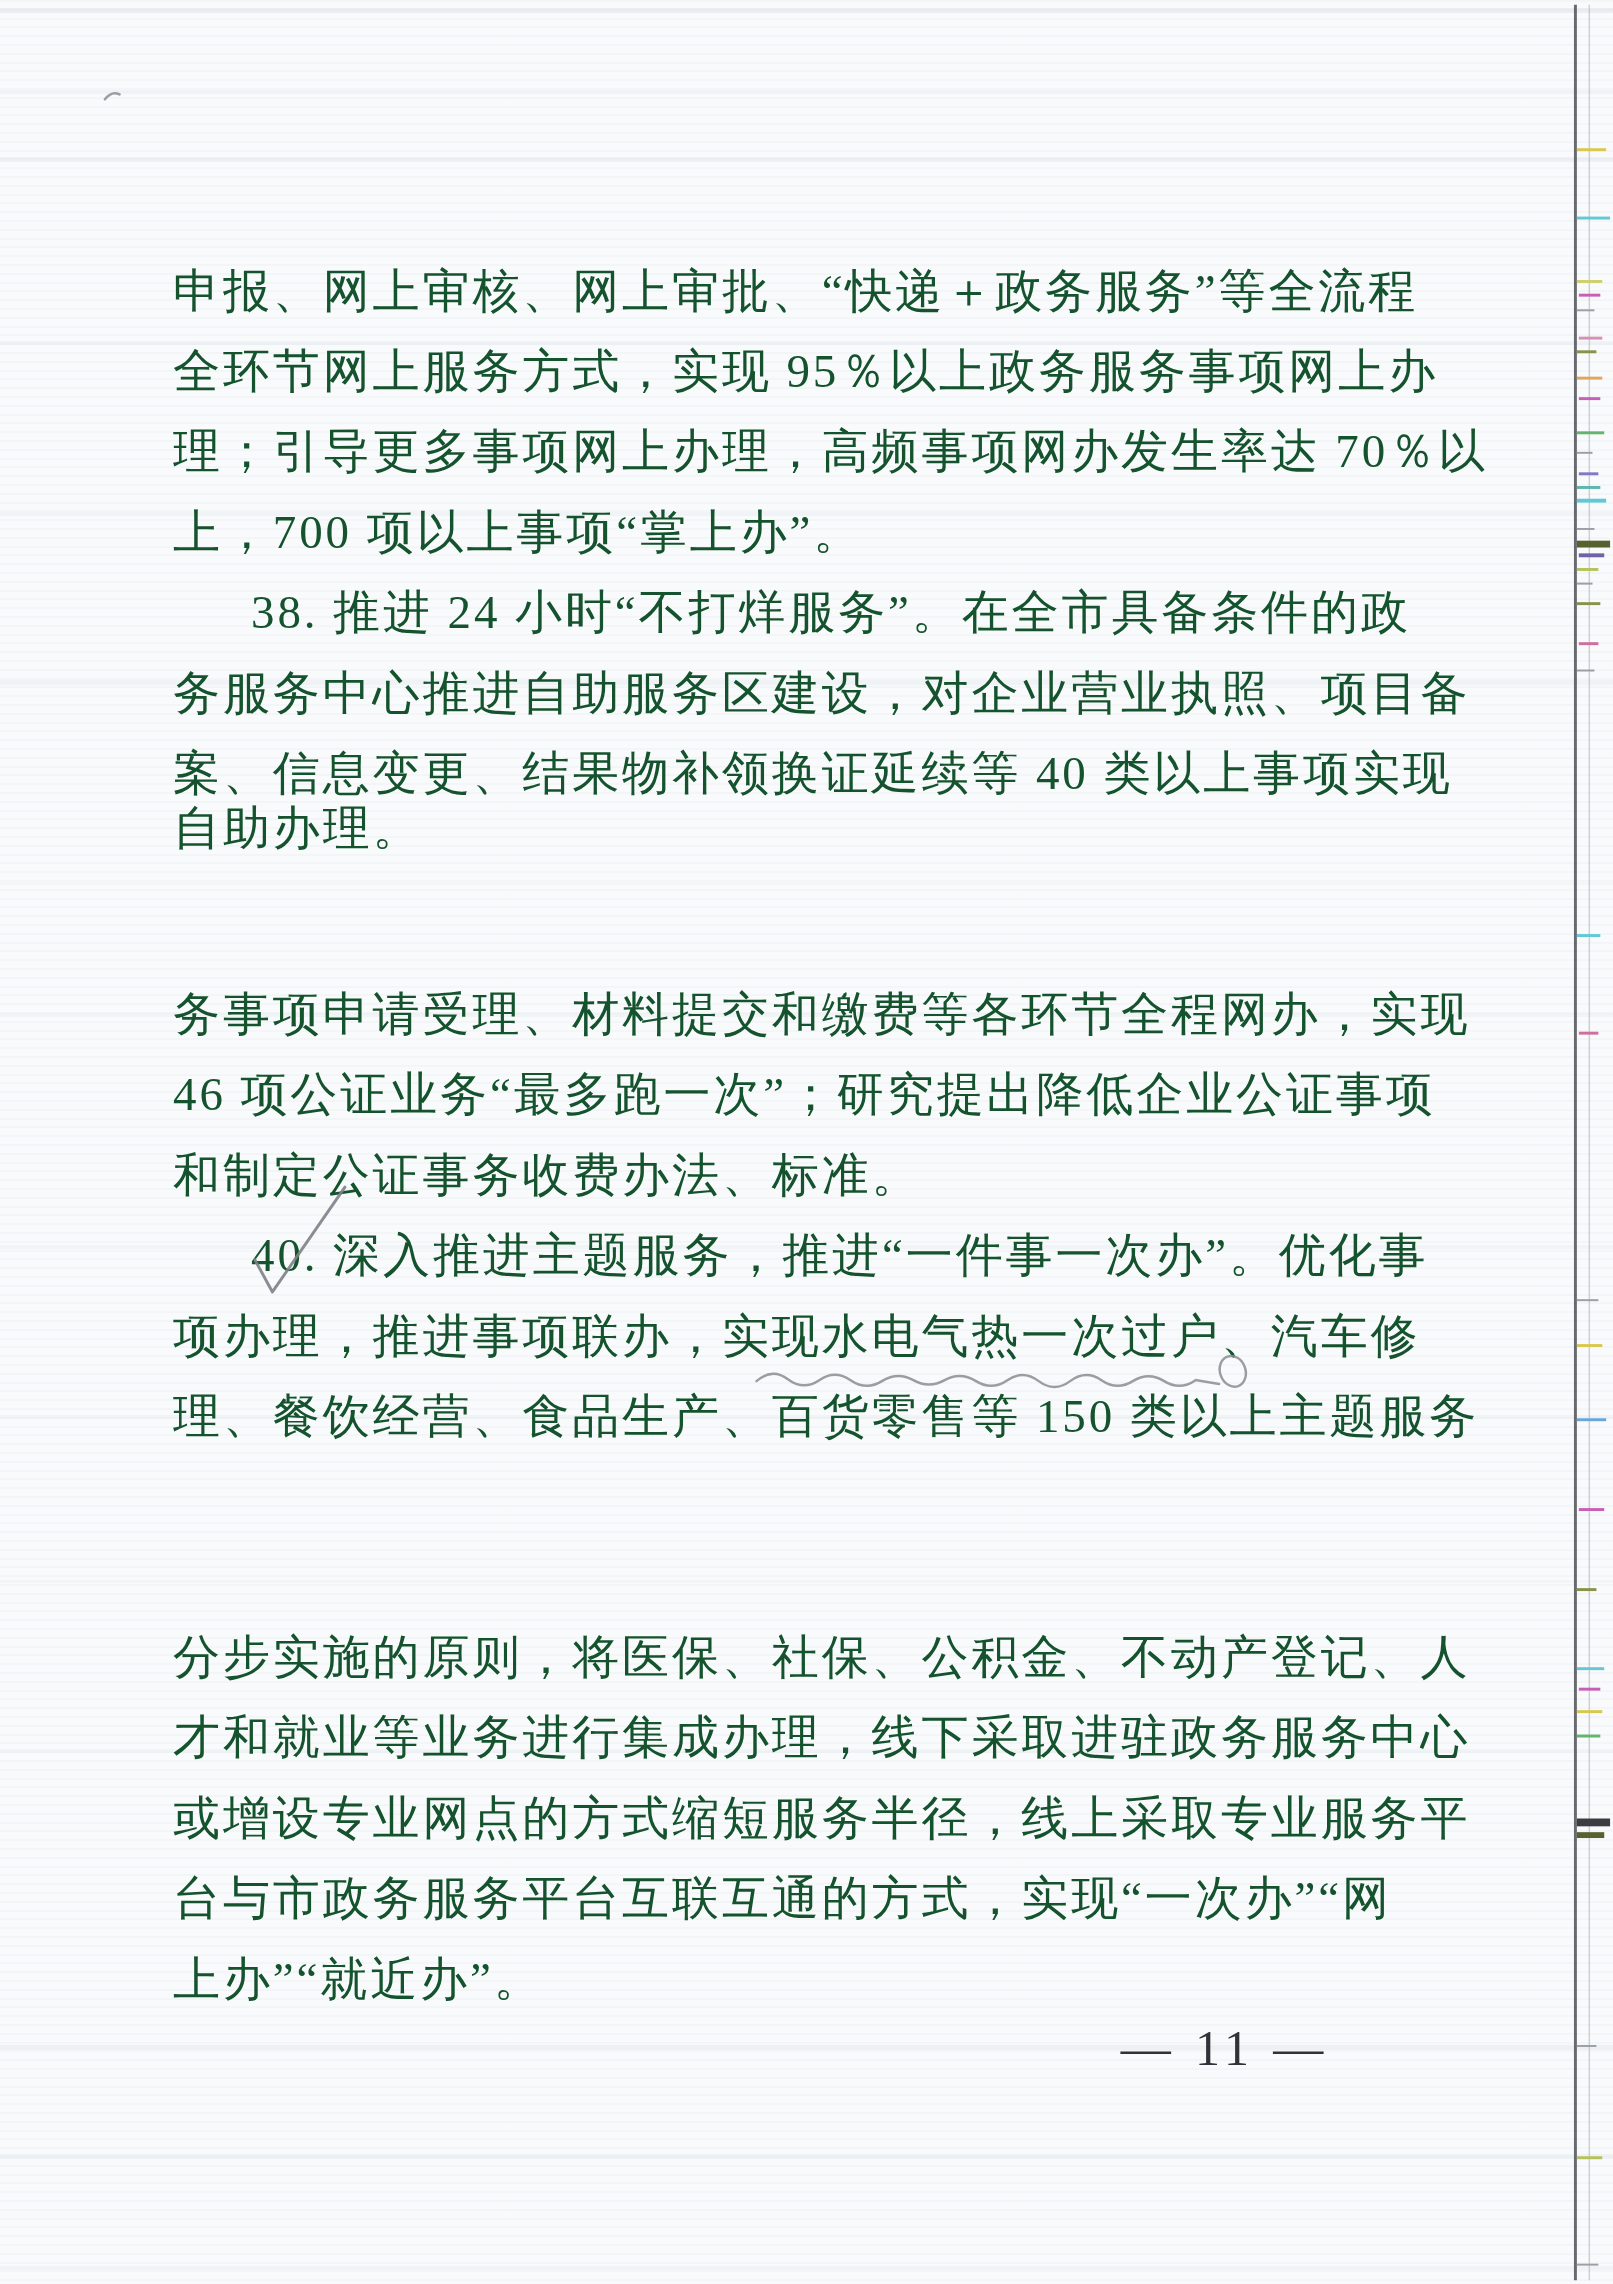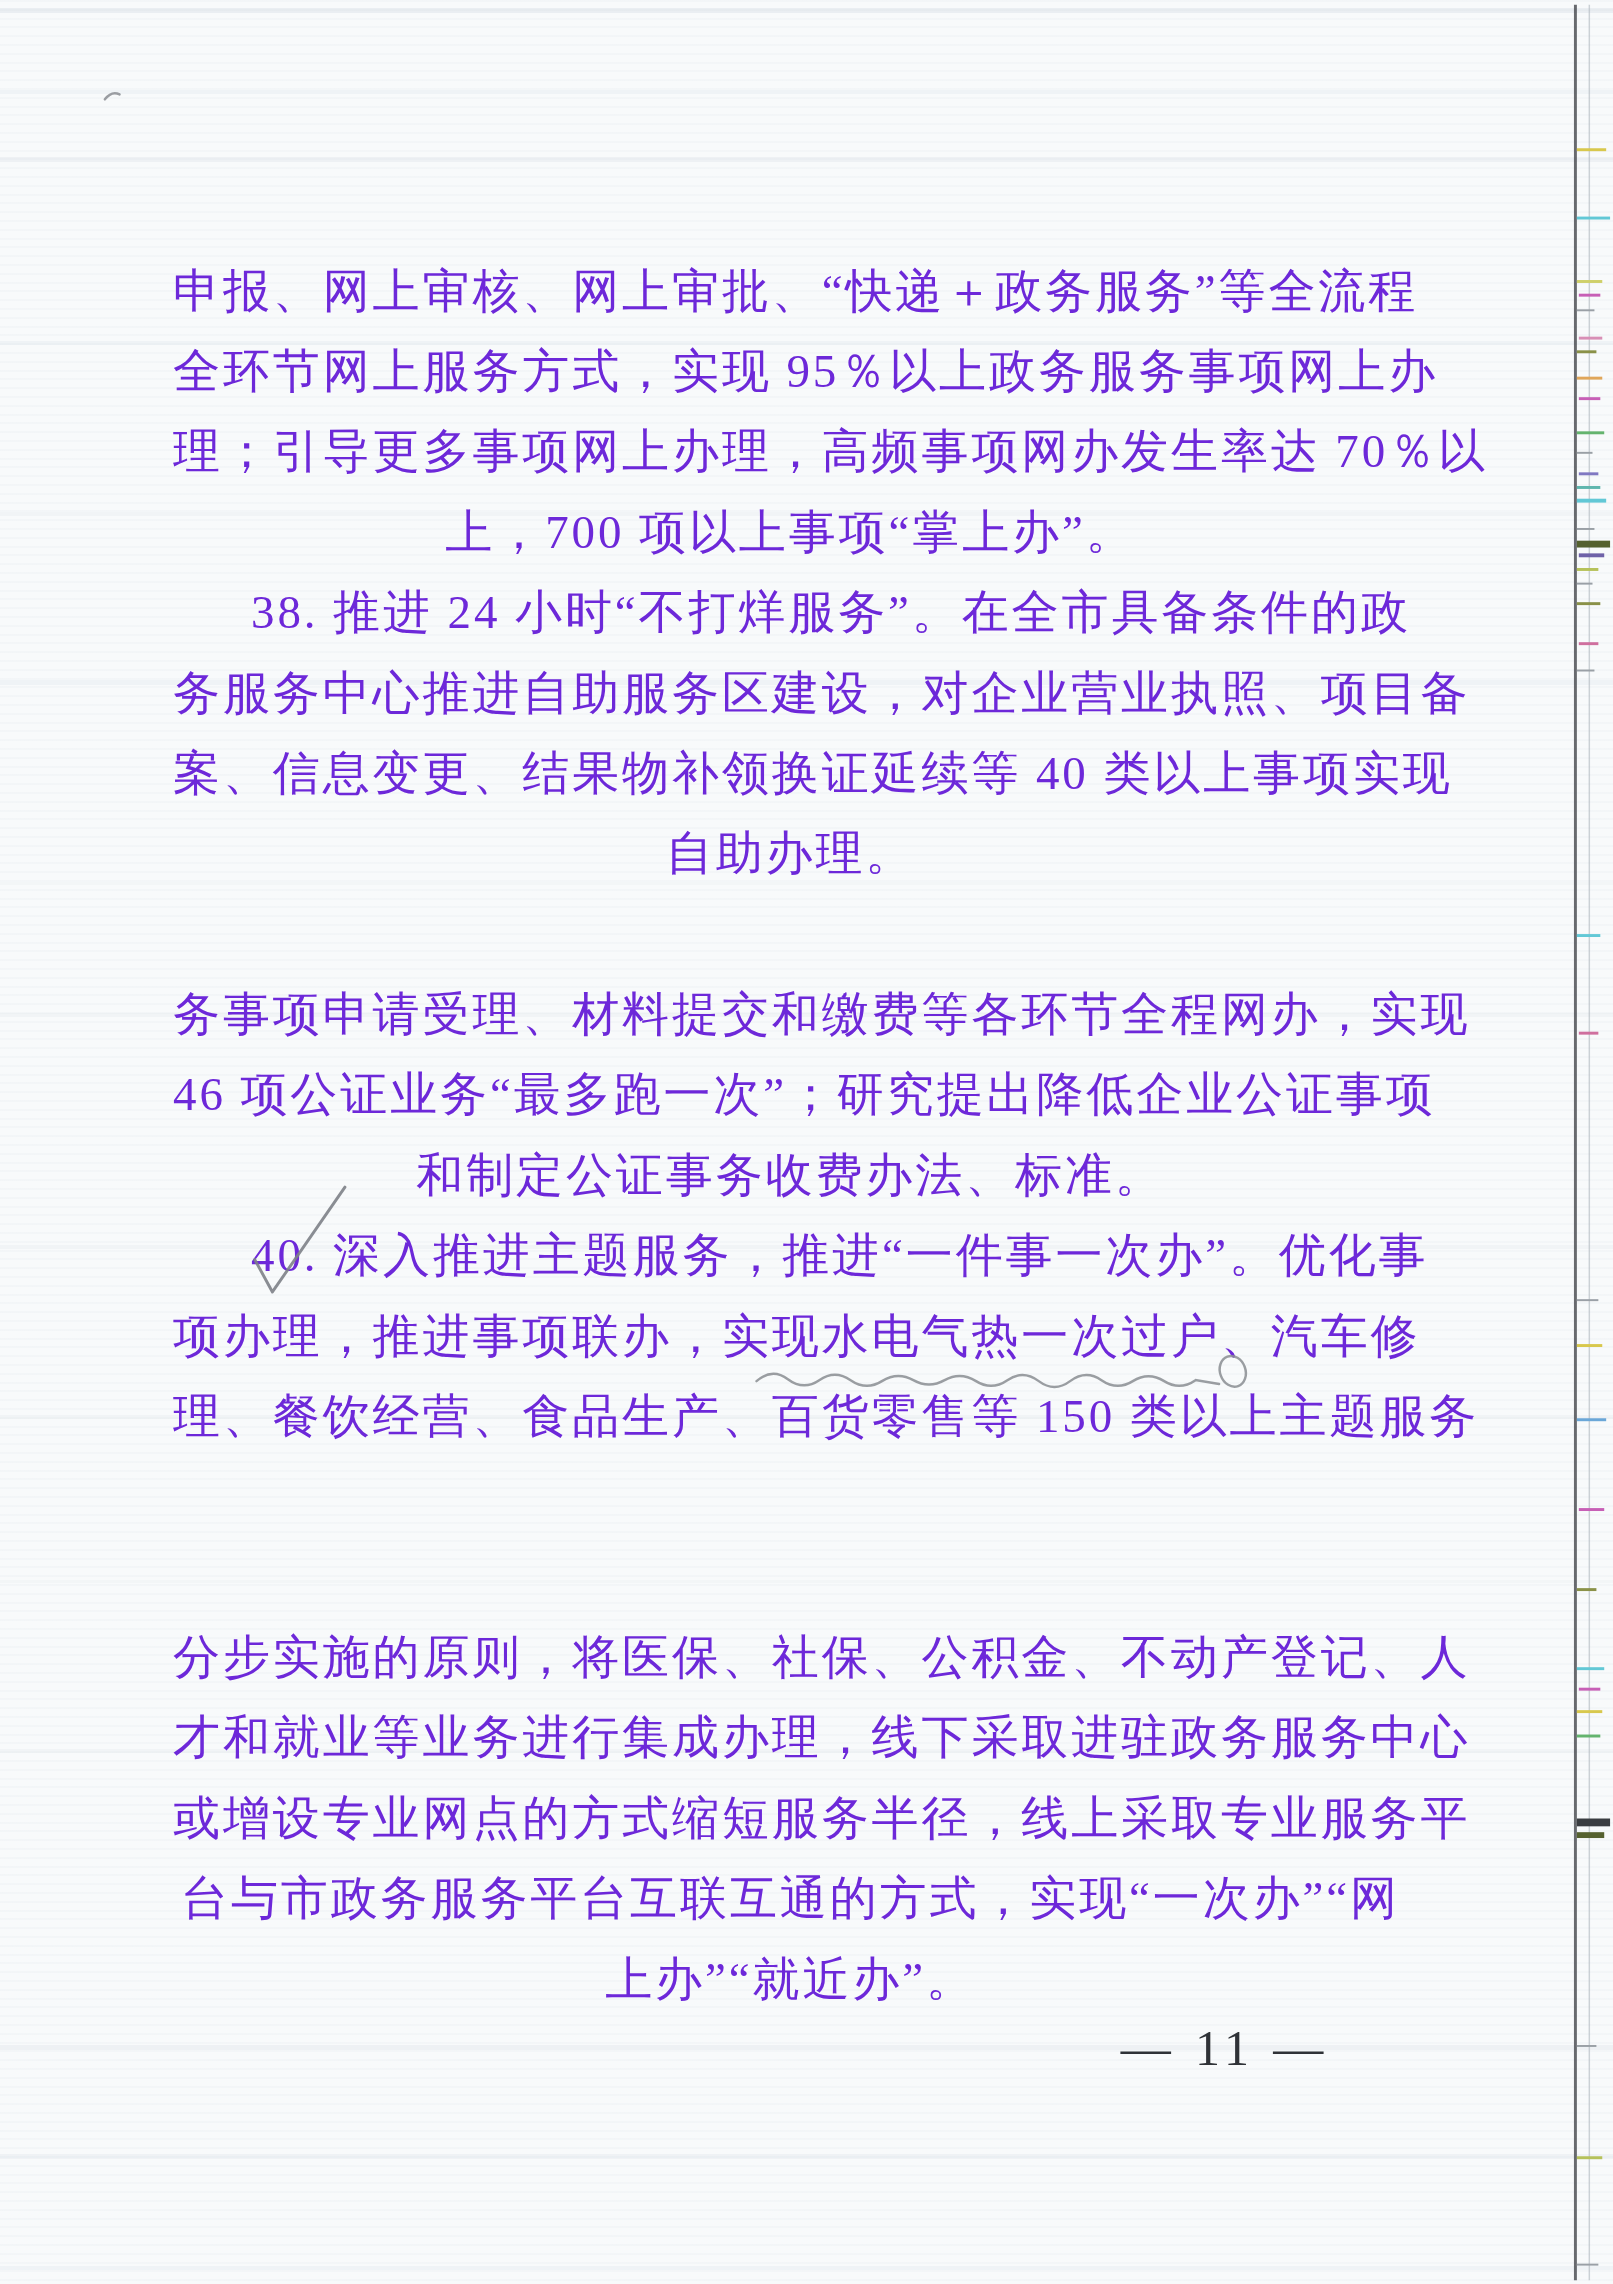--- a/index.html
+++ b/index.html
@@ -16,22 +16,22 @@
   .texture{
     position:absolute;inset:0;pointer-events:none;
     background:repeating-linear-gradient(180deg,
       rgba(176,190,204,0.07) 0 2px, rgba(255,255,255,0) 2px 8.8px);
   }
   .hstreak{
     position:absolute;left:0;width:1613px;background:#b9c6d2;pointer-events:none;
   }
   .line{
     position:absolute;left:173px;width:1235px;height:61px;line-height:61px;
-    font-size:47px;letter-spacing:2.9px;color:#6d28d9;white-space:nowrap;
-    text-align:center;
+    font-size:47px;letter-spacing:2.9px;color:#14532d;white-space:nowrap;
+    text-align:left;
   }
   .indent{text-indent:78px;}
   .pagenum{
     position:absolute;top:2021px;left:1117px;width:216px;height:55px;
     line-height:55px;text-align:center;font-size:50px;letter-spacing:5.9px;
     color:#2f3237;
   }
   .overlay{position:absolute;inset:0;pointer-events:none;}
   .edge-noise{position:absolute;top:0;left:1572px;width:41px;height:2285px;pointer-events:none;}
 </style>
@@ -58,21 +58,21 @@
   <div class="hstreak" style="top:2154px;height:4.9px;opacity:.14"></div>
   <div class="hstreak" style="top:2266px;height:3.9px;opacity:.12"></div>
 
   <div class="line" style="top:261px">申报、网上审核、网上审批、“快递＋政务服务”等全流程</div>
   <div class="line" style="top:341px">全环节网上服务方式，实现 95％以上政务服务事项网上办</div>
   <div class="line" style="top:421px">理；引导更多事项网上办理，高频事项网办发生率达 70％以</div>
   <div class="line" style="top:502px">上，700 项以上事项“掌上办”。</div>
   <div class="line indent" style="top:582px">38. 推进 24 小时“不打烊服务”。在全市具备条件的政</div>
   <div class="line" style="top:663px">务服务中心推进自助服务区建设，对企业营业执照、项目备</div>
   <div class="line" style="top:743px">案、信息变更、结果物补领换证延续等 40 类以上事项实现</div>
-  <div class="line" style="top:823px">自助办理。</div>
+  <div class="line" style="top:798px">自助办理。</div>
   <div class="line" style="top:984px">务事项申请受理、材料提交和缴费等各环节全程网办，实现</div>
   <div class="line" style="top:1064px">46 项公证业务“最多跑一次”；研究提出降低企业公证事项</div>
   <div class="line" style="top:1145px">和制定公证事务收费办法、标准。</div>
   <div class="line indent" style="top:1225px">40. 深入推进主题服务，推进“一件事一次办”。优化事</div>
   <div class="line" style="top:1306px">项办理，推进事项联办，实现水电气热一次过户、汽车修</div>
   <div class="line" style="top:1386px">理、餐饮经营、食品生产、百货零售等 150 类以上主题服务</div>
   <div class="line" style="top:1627px">分步实施的原则，将医保、社保、公积金、不动产登记、人</div>
   <div class="line" style="top:1707px">才和就业等业务进行集成办理，线下采取进驻政务服务中心</div>
   <div class="line" style="top:1788px">或增设专业网点的方式缩短服务半径，线上采取专业服务平</div>
   <div class="line" style="top:1868px">台与市政务服务平台互联互通的方式，实现“一次办”“网</div>

